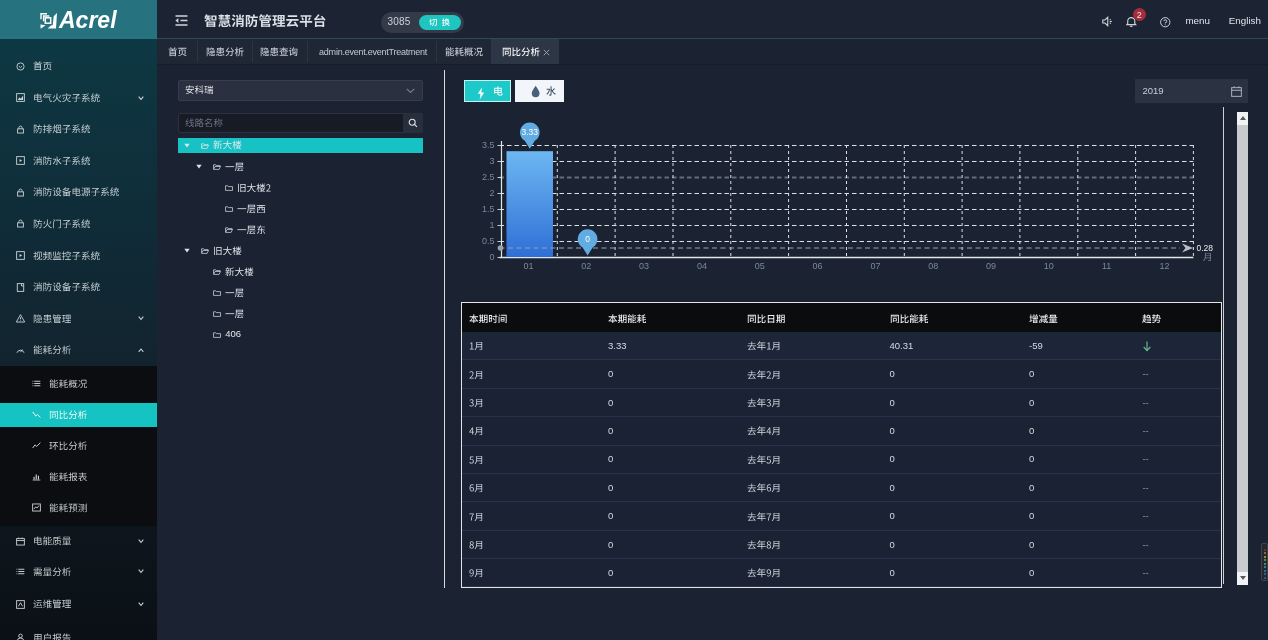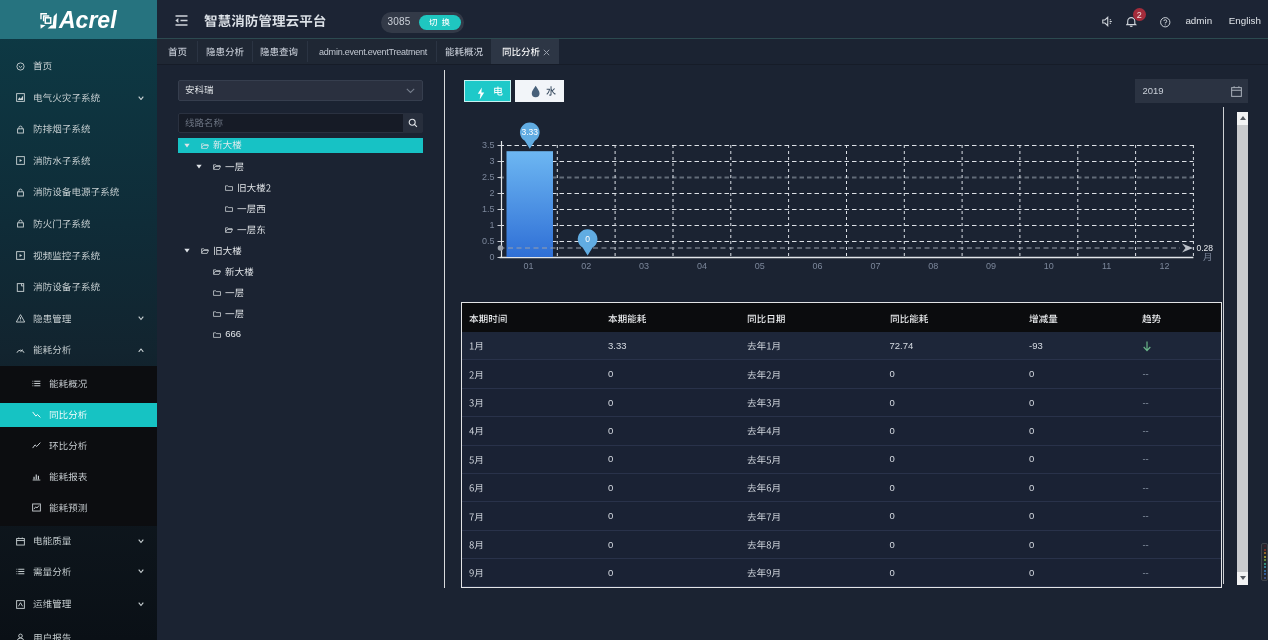--- a/index.html
+++ b/index.html
@@ -433,21 +433,21 @@
 <path d="M2 9.8 V6.6 A4.5 4.5 0 0 1 11 6.6 V9.8 L12.2 11 H0.8 Z" fill="none" stroke="#cfd4da" stroke-width="1.4"></path>
 <path d="M5 12.4 A1.7 1.6 0 0 0 8 12.4" fill="none" stroke="#cfd4da" stroke-width="1.4"></path>
   </svg>
 <div class="a" style="left:1133px;top:8.3px;width:13px;height:13px;background:#a42c3b;border-radius:7px"></div>
 <div class="a" style="left:1136.7px;top:9.825px;font-size:9px;color:#f2dfe2;font-weight:400;line-height:10.35px;white-space:nowrap">2</div>
 <svg class="a" style="left:1160px;top:17px" width="10.5" height="10.5" viewBox="0 0 14 14">
 <circle cx="7" cy="7" r="6.2" fill="none" stroke="#cfd4da" stroke-width="1.3"></circle>
 <path d="M5.1 5.4 A1.95 1.95 0 1 1 7 7.6 V8.5" fill="none" stroke="#cfd4da" stroke-width="1.3"></path>
 <path d="M7 10 V11" stroke="#cfd4da" stroke-width="1.4"></path>
   </svg>
-<div class="a" style="left:1185.4px;top:15.365px;font-size:9.8px;color:#dfe3e8;font-weight:400;line-height:11.27px;white-space:nowrap">admin</div>
+<div class="a" style="left:1185.4px;top:15.365px;font-size:9.8px;color:#dfe3e8;font-weight:400;line-height:11.27px;white-space:nowrap">menu</div>
 <div class="a" style="left:1228.8px;top:15.365px;font-size:9.8px;color:#dfe3e8;font-weight:400;line-height:11.27px;white-space:nowrap">English</div>
 <div class="tabbar"></div>
 <div class="a" style="left:157px;top:39px;width:334.4px;height:25px;background:#1f2734"></div>
 <div class="a" style="left:167.8px;top:47.36px">
     <svg class="z" width="19.0" height="9.5" viewBox="0 0 2000 1000" style="fill:#c2c8d2">
       <use href="#gM9996" x="0"></use>
       <use href="#gM9875" x="1000"></use>
     </svg>
   </div>
 <div class="a" style="left:205.8px;top:47.36px">
@@ -610,21 +610,21 @@
   </svg>
 <div class="a" style="left:225.2px;top:308.808px">
     <svg class="z" width="19.2" height="9.6" viewBox="0 0 2000 1000" style="fill:#eaedf0">
       <use href="#gR4e00" x="0"></use>
       <use href="#gR5c42" x="1000"></use>
     </svg>
   </div>
 <svg class="a" style="left:212.9px;top:331.1px" width="8" height="7.5" viewBox="0 0 11.5 10">
     <path d="M0.8 2.2 H4 L5 3.4 H10.8 V8.8 H0.8 Z" fill="none" stroke="#e2e6ea" stroke-width="1"></path>
   </svg>
-<div class="a" style="left:225.2px;top:329.438px;font-size:9.5px;color:#e4e8ec;font-weight:400;line-height:10.925px;white-space:nowrap">666</div>
+<div class="a" style="left:225.2px;top:329.438px;font-size:9.5px;color:#e4e8ec;font-weight:400;line-height:10.925px;white-space:nowrap">406</div>
 <div class="a" style="left:443.5px;top:70px;width:1px;height:518px;background:#d8dadd"></div>
 <div class="a" style="left:464px;top:79.7px;width:47px;height:22.6px;background:#1ec9c9;border:1px solid #c8f2f2;box-sizing:border-box"></div>
 <svg class="a" style="left:477.4px;top:87.3px" width="8" height="13" viewBox="0 0 8 13">
     <path d="M4.8 0.4 L0.8 6.8 H3.5 L2.7 12.6 L7.2 5.4 H4.4 Z" fill="#fff"></path>
   </svg>
 <div class="a" style="left:493.4px;top:85.8px">
     <svg class="z" width="10.0" height="10" viewBox="0 0 1000 1000" style="fill:#ffffff">
       <use href="#gM7535" x="0"></use>
     </svg>
   </div>
@@ -770,22 +770,22 @@
   </div>
 <div class="a" style="left:608px;top:340.738px;font-size:9.5px;color:#d6dbe2;font-weight:400;line-height:10.925px;white-space:nowrap">3.33</div>
 <div class="a" style="left:747.3px;top:341.208px">
     <svg class="z" width="34.1" height="9.6" viewBox="0 0 3555 1000" style="fill:#d6dbe2">
       <use href="#gR53bb" x="0"></use>
       <use href="#gR5e74" x="1000"></use>
       <use href="#gR0031" x="2000"></use>
       <use href="#gR6708" x="2555"></use>
     </svg>
   </div>
-<div class="a" style="left:889.5px;top:340.738px;font-size:9.5px;color:#d6dbe2;font-weight:400;line-height:10.925px;white-space:nowrap">72.74</div>
-<div class="a" style="left:1029px;top:340.738px;font-size:9.5px;color:#d6dbe2;font-weight:400;line-height:10.925px;white-space:nowrap">-93</div>
+<div class="a" style="left:889.5px;top:340.738px;font-size:9.5px;color:#d6dbe2;font-weight:400;line-height:10.925px;white-space:nowrap">40.31</div>
+<div class="a" style="left:1029px;top:340.738px;font-size:9.5px;color:#d6dbe2;font-weight:400;line-height:10.925px;white-space:nowrap">-59</div>
 <svg class="a" style="left:1143.4px;top:340.7px" width="8" height="11" viewBox="0 0 8 11">
     <path d="M4 0.5 V9 M0.7 6 L4 9.7 L7.3 6" fill="none" stroke="#69b489" stroke-width="1.2"></path>
   </svg>
 <div class="a" style="left:462px;top:360.4px;width:759px;height:28.4px;background:#1a2234;border-bottom:1px solid #29324a;box-sizing:border-box"></div>
 <div class="a" style="left:468.7px;top:369.608px">
     <svg class="z" width="14.9" height="9.6" viewBox="0 0 1555 1000" style="fill:#d6dbe2">
       <use href="#gR0032" x="0"></use>
       <use href="#gR6708" x="555"></use>
     </svg>
   </div>

